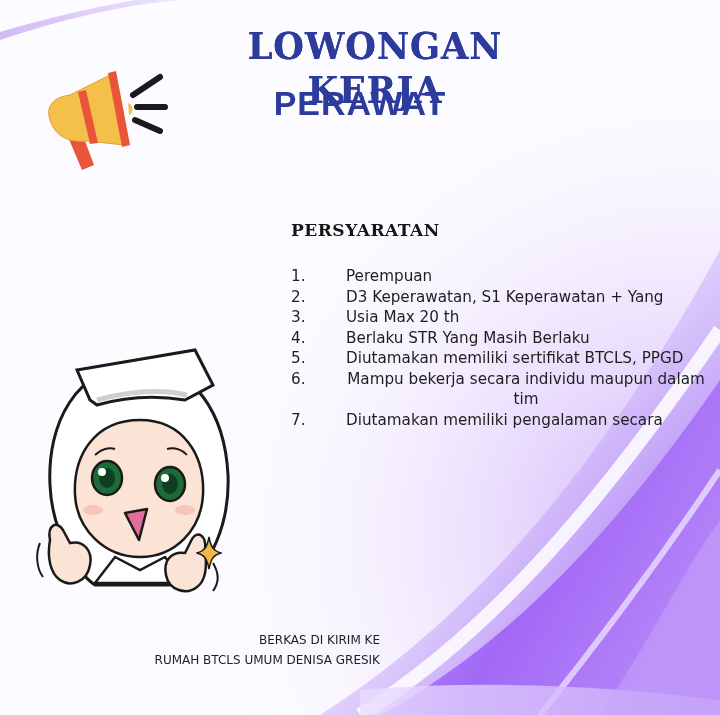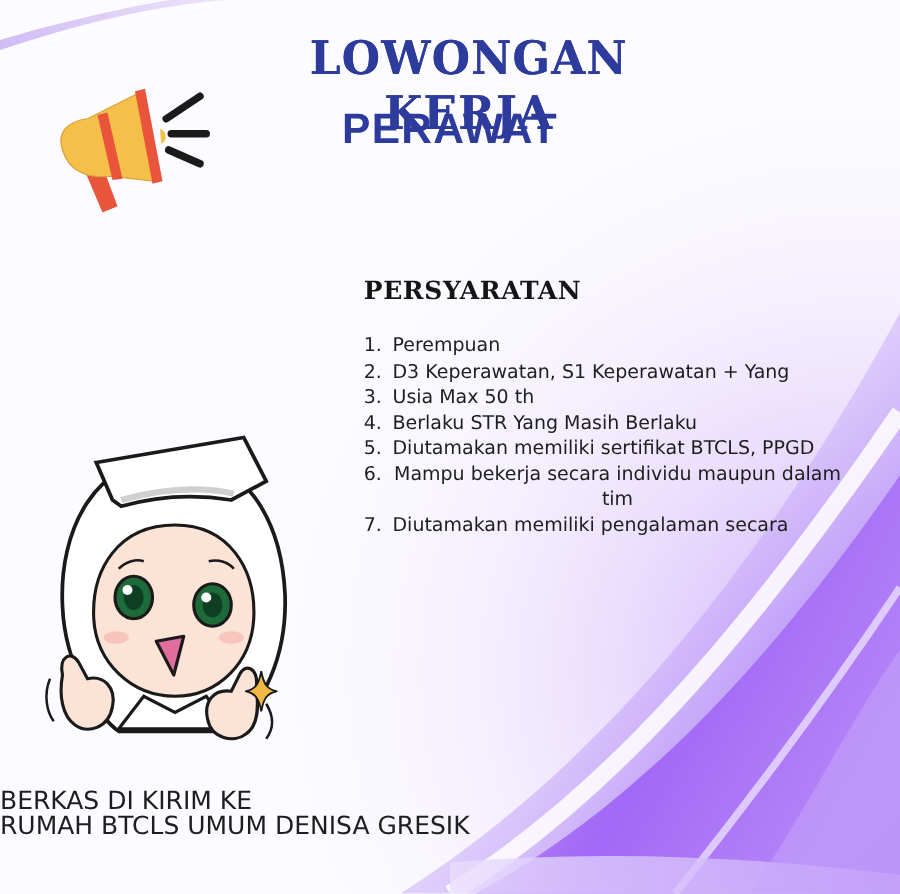--- a/index.html
+++ b/index.html
@@ -22,36 +22,36 @@
       position: absolute; left: 205px; top: 84px; width: 310px; text-align: center;
       font-family: Liberation Sans, sans-serif; font-weight: bold;
       color: #2d3c9c; font-size: 34px; letter-spacing: 1px;
     }
 
     .megaphone { position: absolute; left: 30px; top: 65px; width: 150px; height: 115px; }
 
     .req-heading {
       position: absolute; left: 291px; top: 220px;
       font-family: "DejaVu Serif", serif; font-weight: bold;
-      font-size: 20px; color: #151515; letter-spacing: 0.5px;
+      font-size: 17px; color: #151515; letter-spacing: 0.5px;
     }
     .req-list {
       position: absolute; left: 291px; top: 266px; margin: 0; padding: 0;
       list-style: none; font-size: 15.2px; line-height: 20.5px; color: #1e1e1e;
       width: 420px;
     }
     .req-item { display: flex; }
     .req-num { width: 23px; flex: none; }
-    .req-text { flex: 1; }
+    .req-text { flex: 1; margin-left: 32px; }
 
     .nurse { position: absolute; left: 35px; top: 325px; width: 210px; height: 290px; }
 
     .footer {
-      position: absolute; left: 0; top: 630px; width: 380px; text-align: left;
-      font-size: 20px; line-height: 20px; color: #1e1e1e;
+      position: absolute; left: 0; top: 630px; width: 380px; text-align: right;
+      font-size: 12px; line-height: 20px; color: #1e1e1e;
     }
   </style>
 </head>
 <body>
 
 <div class="poster">
 
   <svg class="bg" viewBox="0 0 720 715" preserveAspectRatio="none">
     <defs>
       <linearGradient id="g1" x1="0" y1="0" x2="1" y2="1">
@@ -116,21 +116,21 @@
     <li class="req-item">
       <span class="req-num">1.</span>
       <span class="req-text">Perempuan</span>
     </li>
     <li class="req-item">
       <span class="req-num">2.</span>
       <span class="req-text">D3 Keperawatan, S1 Keperawatan + Yang</span>
     </li>
     <li class="req-item">
       <span class="req-num">3.</span>
-      <span class="req-text">Usia Max 50 th</span>
+      <span class="req-text">Usia Max 20 th</span>
     </li>
     <li class="req-item">
       <span class="req-num">4.</span>
       <span class="req-text">Berlaku STR Yang Masih Berlaku</span>
     </li>
     <li class="req-item">
       <span class="req-num">5.</span>
       <span class="req-text">Diutamakan memiliki sertifikat BTCLS, PPGD</span>
     </li>
     <li class="req-item">

